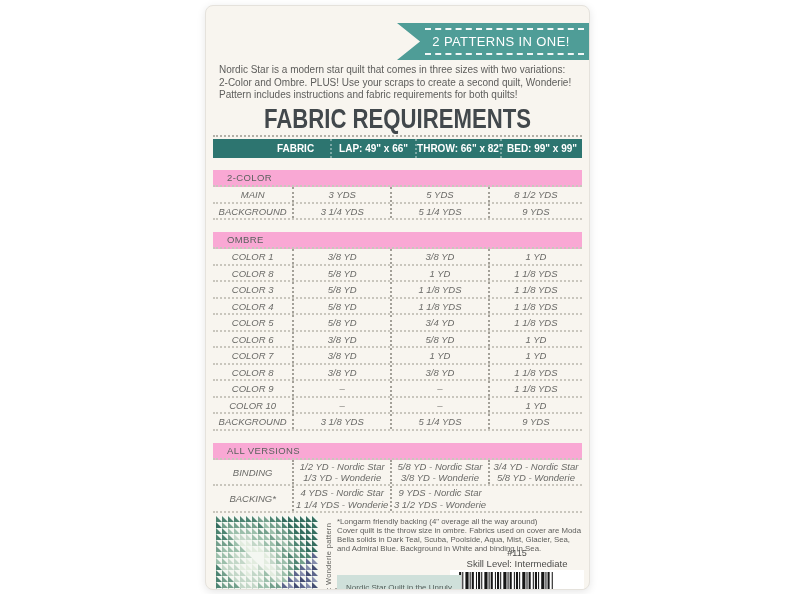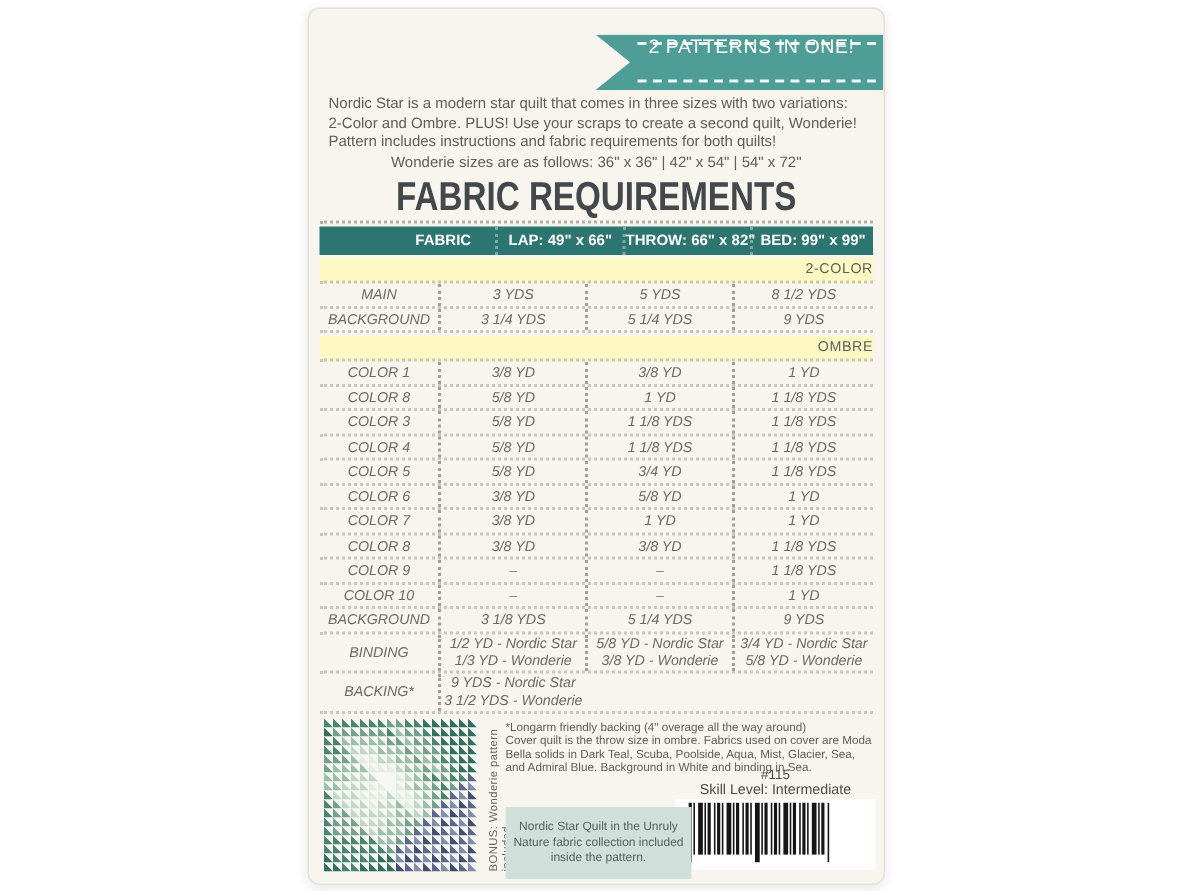--- a/index.html
+++ b/index.html
@@ -1,36 +1,36 @@
 <!DOCTYPE html>
 <html><head>
 <meta charset="utf-8">
 <style>
   html,body{margin:0;padding:0;}
   body{width:794px;height:594px;background:#ffffff;font-family:"Liberation Sans",sans-serif;position:relative;overflow:hidden;}
   .card{position:absolute;left:205px;top:5px;width:383px;height:583px;background:#f8f5ef;border:1px solid #e5e2dc;border-radius:8px;box-shadow:0 2px 8px rgba(0,0,0,.10);overflow:hidden;}
 
   
-  .ribbon{position:absolute;top:17px;right:0;width:192px;height:37px;background:#4f9d97;clip-path:polygon(0 0,100% 0,100% 100%,0 100%,12% 50%);display:flex;justify-content:center;}
+  .ribbon{position:absolute;top:17px;right:0;width:192px;height:37px;background:#4f9d97;clip-path:polygon(0 0,100% 0,100% 100%,0 100%,12% 50%);display:flex;align-items:center;justify-content:center;}
   .ribbon .dash{position:absolute;left:28px;right:5px;border-top:2px dashed rgba(255,255,255,.92);}
   .dash-top{top:5px}.dash-bot{bottom:5px}
   .ribbon-label{color:#fff;font-size:13px;letter-spacing:.4px;padding-left:16px;white-space:nowrap;}
 
   .intro{margin:58px 13px 0;text-align:left;font-size:10px;line-height:1.27;color:#5d5d5b;}
   .intro-sizes{margin:1px 13px 0;text-align:center;font-size:10px;color:#5d5d5b;}
   .title{margin:3px 0 2px;text-align:center;font-size:27px;line-height:1.05;font-weight:700;color:#42484c;transform:scaleX(.82);letter-spacing:0;}
 
   
   .ftable{margin:0 7px;}
   .dotline{border-top:2px dotted #b3b0a8;margin-bottom:2px;}
   .thead,.trow{display:grid;grid-template-columns:21.5% 26.5% 26.5% 25.5%;}
   .thead{background:#2d7570;padding-left:48px;}
   .th{color:#fff;font-weight:700;font-size:10px;text-align:center;padding:4px 0;white-space:nowrap;}
   .th.sep{border-left:2px dotted rgba(255,255,255,.38);}
-  .section-band{background:#fef9c3;color:#5a615e;font-size:9.5px;letter-spacing:.4px;padding:2px 0 2px 14px;margin-top:2px;border-bottom:2px dotted #c9c6bd;text-align:right;}
+  .section-band{background:#f9a8d4;color:#5a615e;font-size:9.5px;letter-spacing:.4px;padding:2px 0 2px 14px;margin-top:12px;border-bottom:2px dotted #c9c6bd;}
   .trow{border-bottom:2px dotted #c9c6bd;align-items:center;}
   .td{font-size:9.5px;color:#6a6a67;text-align:center;padding:1px 0;min-height:12.5px;display:flex;flex-direction:column;justify-content:center;line-height:1.18;font-style:italic;}
   .td.sep{border-left:2px dotted #a3a098;}
 
   
   .bottom{position:relative;height:104px;margin-top:3px;}
   .quilt{position:absolute;left:10px;top:0;}
   .vlabel{position:absolute;left:118px;top:0;height:102px;writing-mode:vertical-rl;transform:rotate(180deg);font-size:7.5px;color:#63635f;letter-spacing:.3px;display:flex;align-items:center;}
   .notes{position:absolute;left:131px;top:1px;right:5px;font-size:7.8px;line-height:1.18;color:#5d5d5b;}
   .skillstack{position:absolute;right:5px;top:32px;width:134px;text-align:center;color:#4c4c4a;}
@@ -44,21 +44,20 @@
 
 <div class="card">
 
   <div class="ribbon">
     <div class="dash dash-top"></div>
     <span class="ribbon-label">2 PATTERNS IN ONE!</span>
     <div class="dash dash-bot"></div>
   </div>
 
   <p class="intro">Nordic Star is a modern star quilt that comes in three sizes with two variations: 2-Color and Ombre. PLUS! Use your scraps to create a second quilt, Wonderie! Pattern includes instructions and fabric requirements for both quilts!</p>
-  <p class="intro-sizes">Wonderie sizes are as follows: 36" x 36" | 42" x 54" | 54" x 72"</p>
 
   <h1 class="title">FABRIC REQUIREMENTS</h1>
 
   <div class="ftable">
     <div class="dotline"></div>
     <div class="thead">
         <div class="th">FABRIC</div>
         <div class="th sep">LAP: 49" x 66"</div>
         <div class="th sep">THROW: 66" x 82"</div>
         <div class="th sep">BED: 99" x 99"</div>
@@ -215,37 +214,42 @@
           <div class="td sep">
             <div>3 1/8 YDS</div>
           </div>
           <div class="td sep">
             <div>5 1/4 YDS</div>
           </div>
           <div class="td sep">
             <div>9 YDS</div>
           </div>
         </div>
+        <div class="section-band">ALL VERSIONS</div>
         <div class="trow">
           <div class="td">BINDING</div>
           <div class="td sep">
             <div>1/2 YD - Nordic Star</div>
             <div>1/3 YD - Wonderie</div>
           </div>
           <div class="td sep">
             <div>5/8 YD - Nordic Star</div>
             <div>3/8 YD - Wonderie</div>
           </div>
           <div class="td sep">
             <div>3/4 YD - Nordic Star</div>
             <div>5/8 YD - Wonderie</div>
           </div>
         </div>
         <div class="trow">
           <div class="td">BACKING*</div>
+          <div class="td sep">
+            <div>4 YDS - Nordic Star</div>
+            <div>1 1/4 YDS - Wonderie</div>
+          </div>
           <div class="td sep">
             <div>9 YDS - Nordic Star</div>
             <div>3 1/2 YDS - Wonderie</div>
           </div>
         </div>
       </div>
   </div>
 
   <div class="bottom">
     <svg class="quilt" width="106" height="102">

